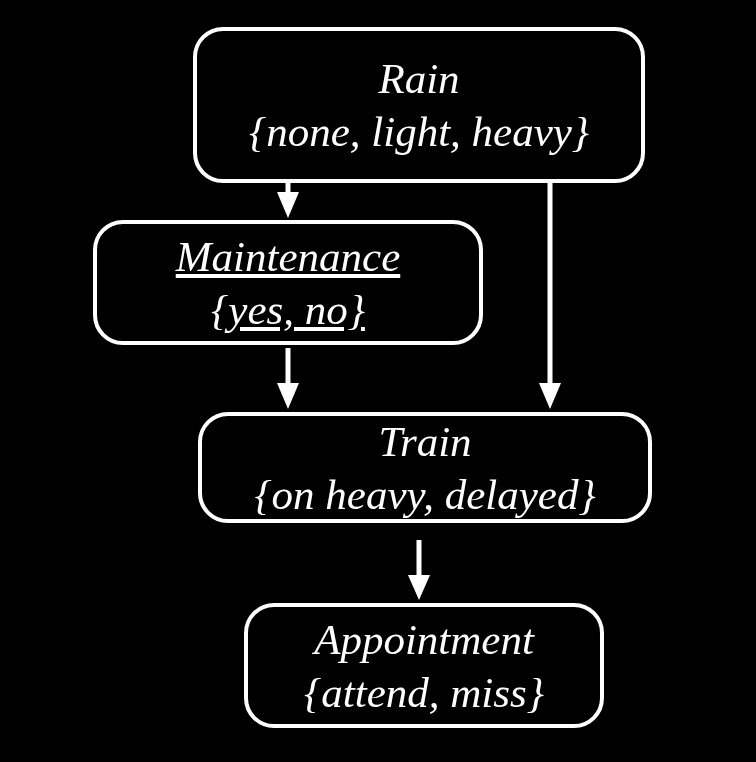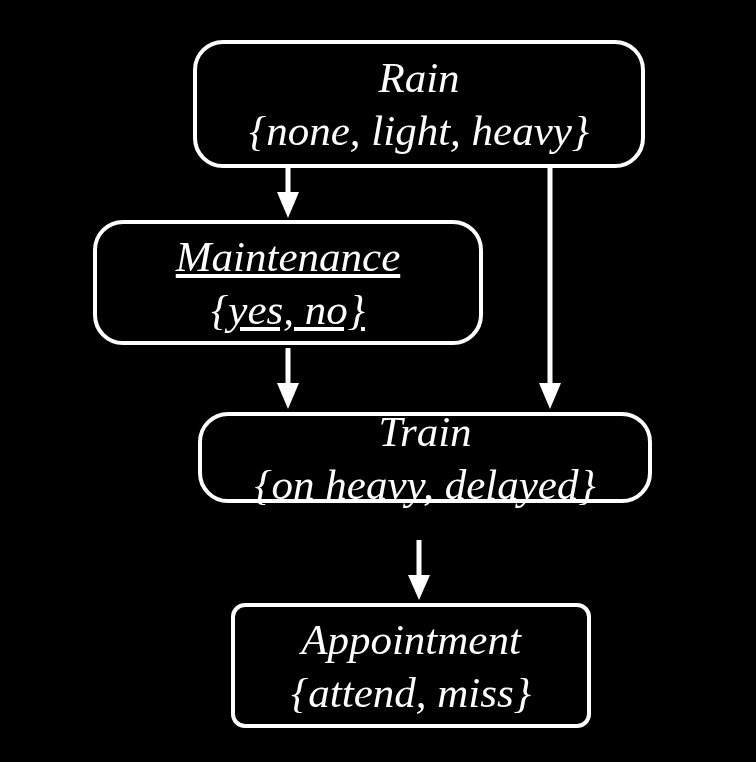--- a/index.html
+++ b/index.html
@@ -36,24 +36,24 @@
     justify-content: center;
     background: var(--node-fill);
     border: 4px solid var(--node-border);
     border-radius: 30px;
     color: var(--text);
     font-style: italic;
     font-size: 43px;
     line-height: 53px;
     text-align: center;
   }
-  .node-rain        { left: 193px; top:  40px; width: 452px; height: 128px; }
+  .node-rain        { left: 193px; top:  27px; width: 452px; height: 156px; }
   .node-maintenance { left:  93px; top: 220px; width: 390px; height: 125px; text-decoration: underline; }
-  .node-train       { left: 198px; top: 412px; width: 454px; height: 91px; }
-  .node-appointment { left: 231px; top: 603px; width: 360px; height: 125px; border-radius: 14px; }
+  .node-train       { left: 198px; top: 412px; width: 454px; height: 111px; }
+  .node-appointment { left: 244px; top: 603px; width: 360px; height: 125px; }
   .edge-line { stroke: currentColor; stroke-width: 5; }
   .edge-head { fill: currentColor; stroke: none; }
 </style>
 </head>
 <body>
 
 <div class="canvas">
 
   <svg class="edges" viewBox="0 0 756 762" xmlns="http://www.w3.org/2000/svg" aria-hidden="true">
     <g>

